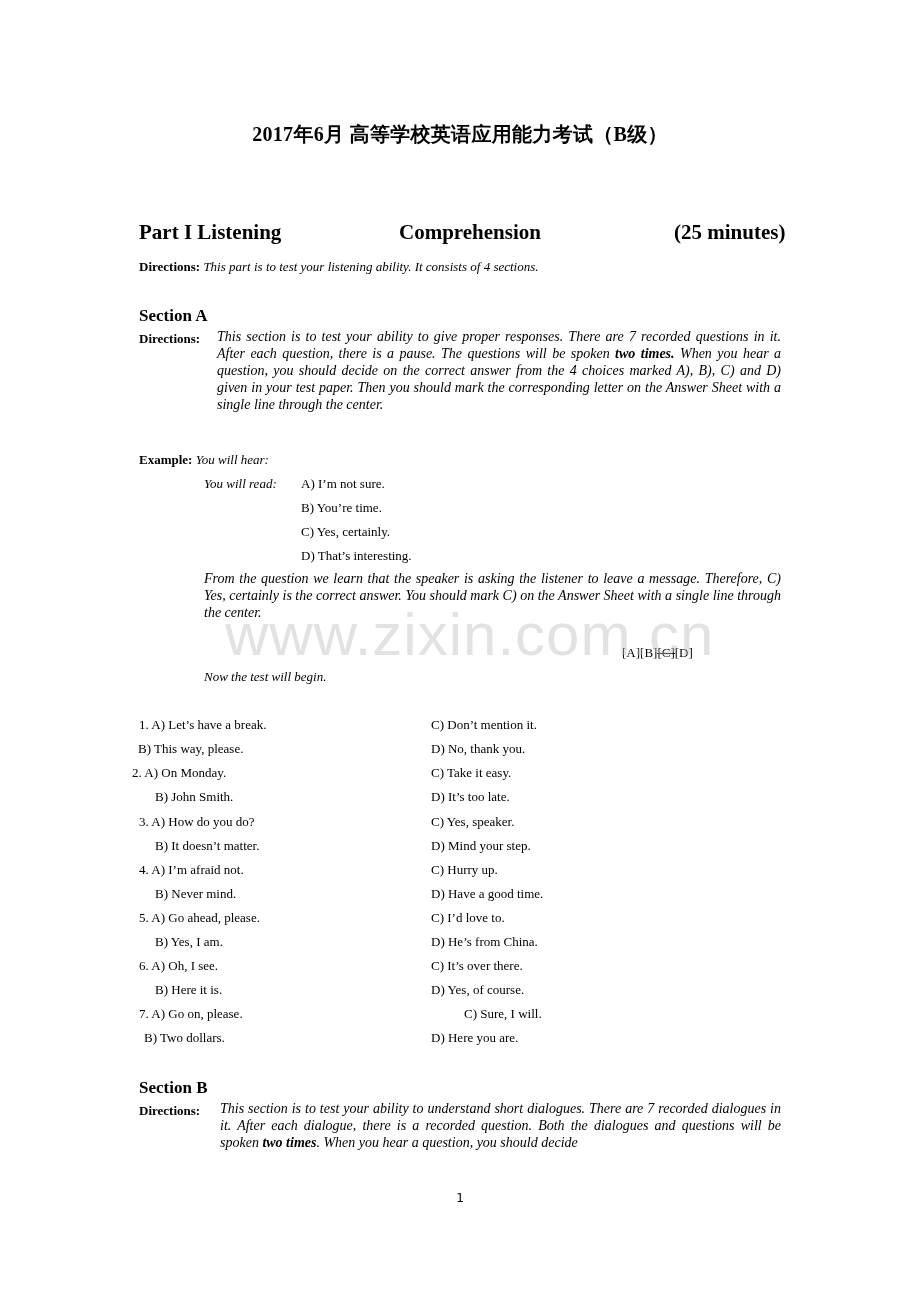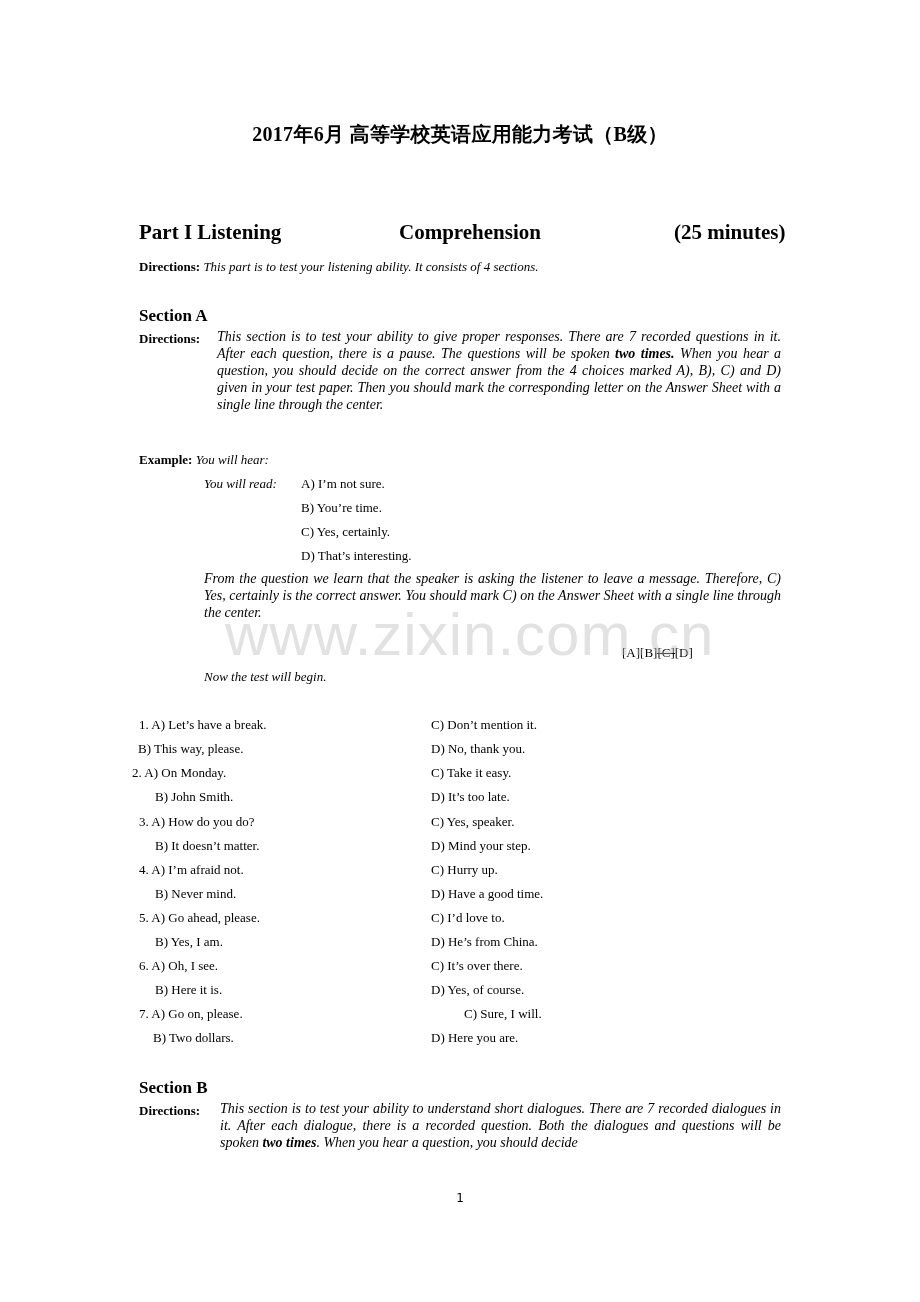--- a/index.html
+++ b/index.html
@@ -82,21 +82,21 @@
   <div class="abs opt" style="left:155px; top:934px;">B) Yes, I am.</div>
   <div class="abs opt" style="left:431px; top:910px;text-align:right;">C) I’d love to.</div>
   <div class="abs opt" style="left:431px; top:934px;">D) He’s from China.</div>
 
   <div class="abs opt" style="left:139px; top:958px;"><span>6.</span> <span>A) Oh, I see.</span></div>
   <div class="abs opt" style="left:155px; top:982px;">B) Here it is.</div>
   <div class="abs opt" style="left:431px; top:958px;">C) It’s over there.</div>
   <div class="abs opt" style="left:431px; top:982px;">D) Yes, of course.</div>
 
   <div class="abs opt" style="left:139px; top:1006px;"><span>7.</span> <span>A) Go on, please.</span></div>
-  <div class="abs opt" style="left:153px; top:1030px;text-align:center;">B) Two dollars.</div>
+  <div class="abs opt" style="left:144px; top:1030px;text-align:center;">B) Two dollars.</div>
   <div class="abs opt" style="left:464px; top:1006px;">C) Sure, I will.</div>
   <div class="abs opt" style="left:431px; top:1030px;">D) Here you are.</div>
 
   <div class="abs sec-head" style="left:139px; top:1078px;">Section B</div>
   <div class="abs body15 lbl" style="left:139px; top:1103px;">Directions:</div>
   <div class="dirblock" style="left:220px; top:1100px; width:561px; text-indent:0;"><span>This section is to test your ability to understand short dialogues. There are 7 recorded dialogues in it. After each dialogue, there is a recorded question. Both the dialogues and questions will be spoken </span><b>two times</b><span>. When you hear a question, you should decide</span></div>
 
   <div class="abs watermark">www.zixin.com.cn</div>
 
   <div class="abs pagenum">1</div>

